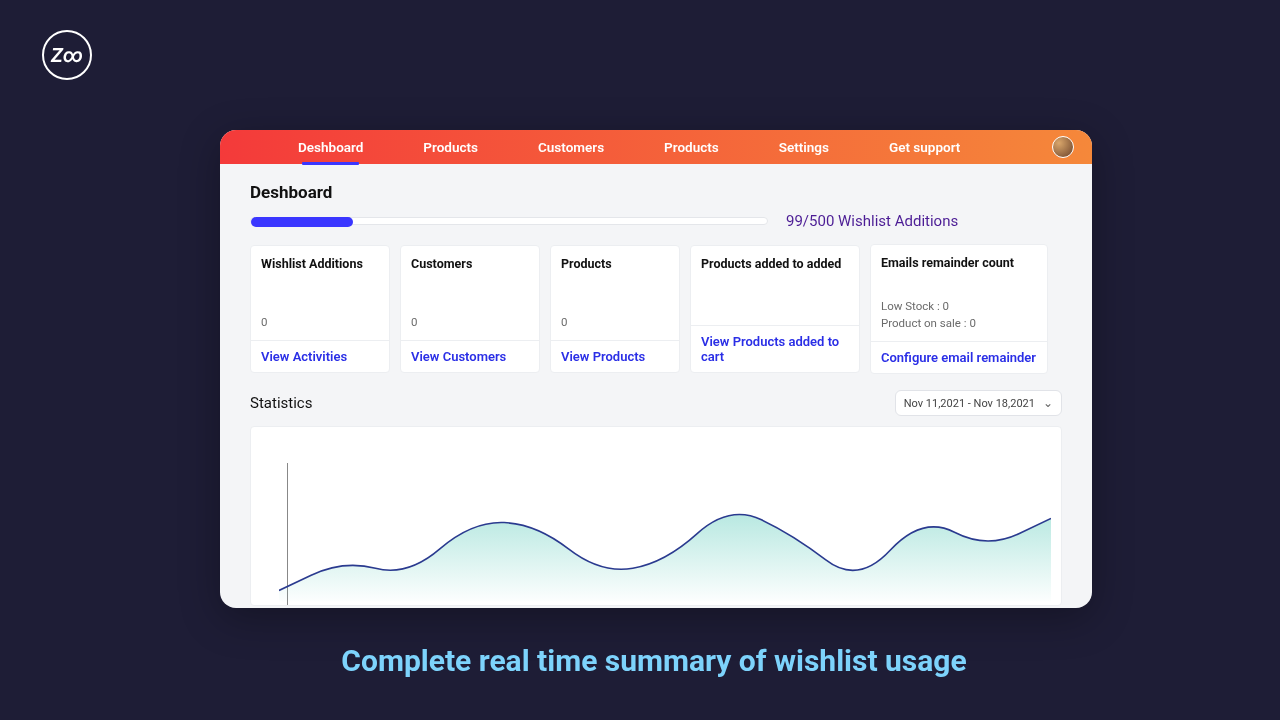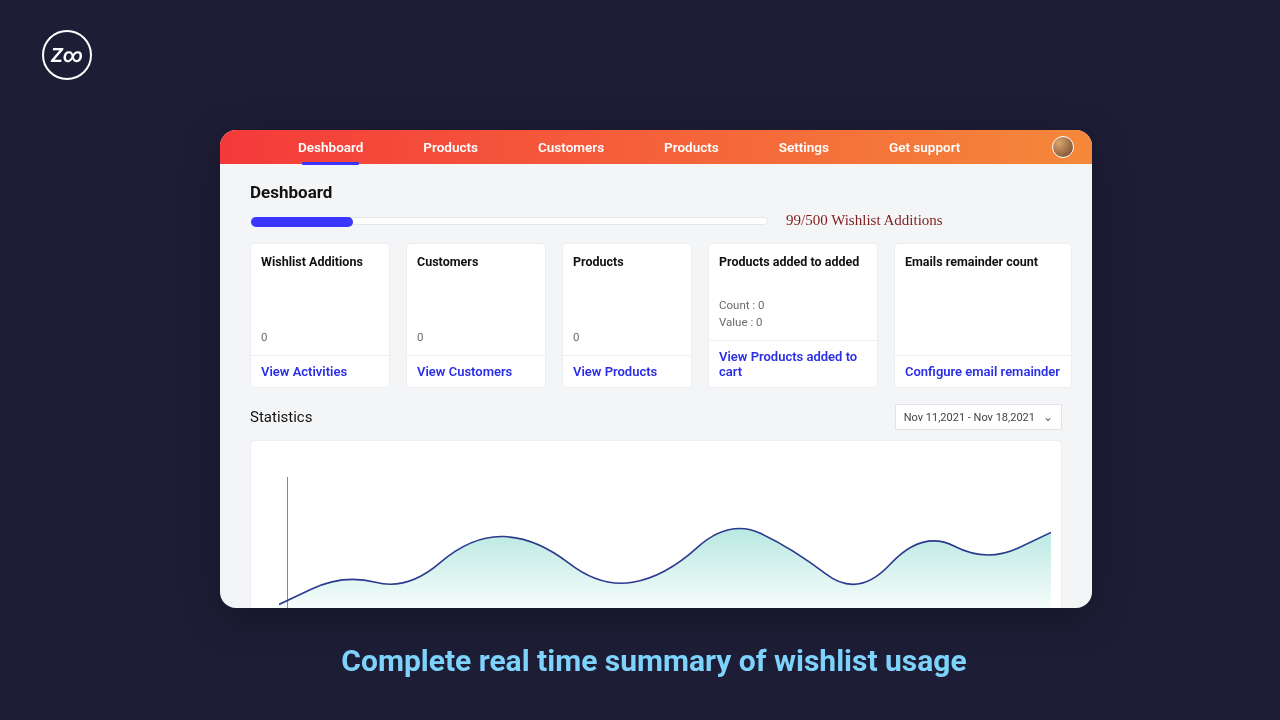--- a/index.html
+++ b/index.html
@@ -106,27 +106,27 @@
 .progress-fill {
   position: absolute;
   left: 0; top: -1px;
   height: 10px;
   width: 20%;
   background: #3a36ff;
   border-radius: 5px;
 }
 .progress-label {
   font-size: 15px;
-  color: #7f1d1d;
-  font-family: Liberation Serif, serif;
+  color: #4c1d95;
 }
 .cards {
   display: flex;
-  gap: 16px;
+  gap: 10px;
   margin-bottom: 16px;
+  align-items: center;
 }
 .card {
   background: #fff;
   border: 1px solid #eceef1;
   border-radius: 4px;
   padding: 10px 10px 8px 10px;
   display: flex;
   flex-direction: column;
   min-height: 128px;
 }
@@ -165,21 +165,21 @@
   margin-bottom: 10px;
 }
 .stats-title {
   font-size: 15px;
   font-weight: 400;
   color: #111;
 }
 .date-picker {
   background: #fff;
   border: 1px solid #e1e3e8;
-  border-radius: 0;
+  border-radius: 6px;
   padding: 5px 8px;
   font-size: 11px;
   color: #444;
   display: flex;
   align-items: center;
   gap: 8px;
   cursor: pointer;
 }
 .chev { font-size: 12px; color: #666; }
 .chart-box {
@@ -275,27 +275,27 @@
         <div class="card-link">View Customers</div>
       </div>
       <div class="card">
         <div class="card-title">Products</div>
         <div class="card-body">0</div>
         <div class="card-sep"></div>
         <div class="card-link">View Products</div>
       </div>
       <div class="card">
         <div class="card-title">Products added to added</div>
-        <div class="card-body" style="white-space:pre-line;">Count : 0
-Value : 0</div>
         <div class="card-sep"></div>
         <div class="card-link">View Products added to cart</div>
       </div>
       <div class="card">
         <div class="card-title">Emails remainder count</div>
+        <div class="card-body" style="white-space:pre-line;">Low Stock : 0
+Product on sale : 0</div>
         <div class="card-sep"></div>
         <div class="card-link">Configure email remainder</div>
       </div>
     </div>
 
     <div class="stats-row">
       <div class="stats-title">Statistics</div>
       <div class="date-picker">
         <span>Nov 11,2021 - Nov 18,2021</span>
         <span class="chev">⌄</span>

